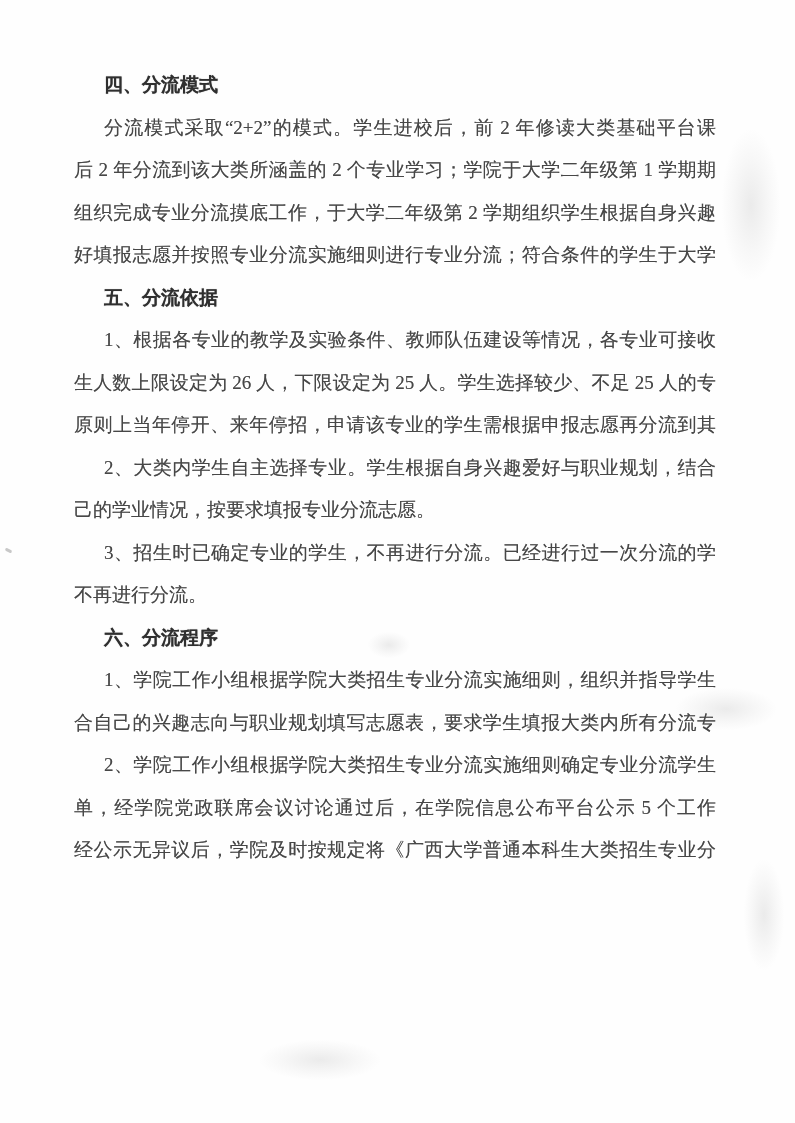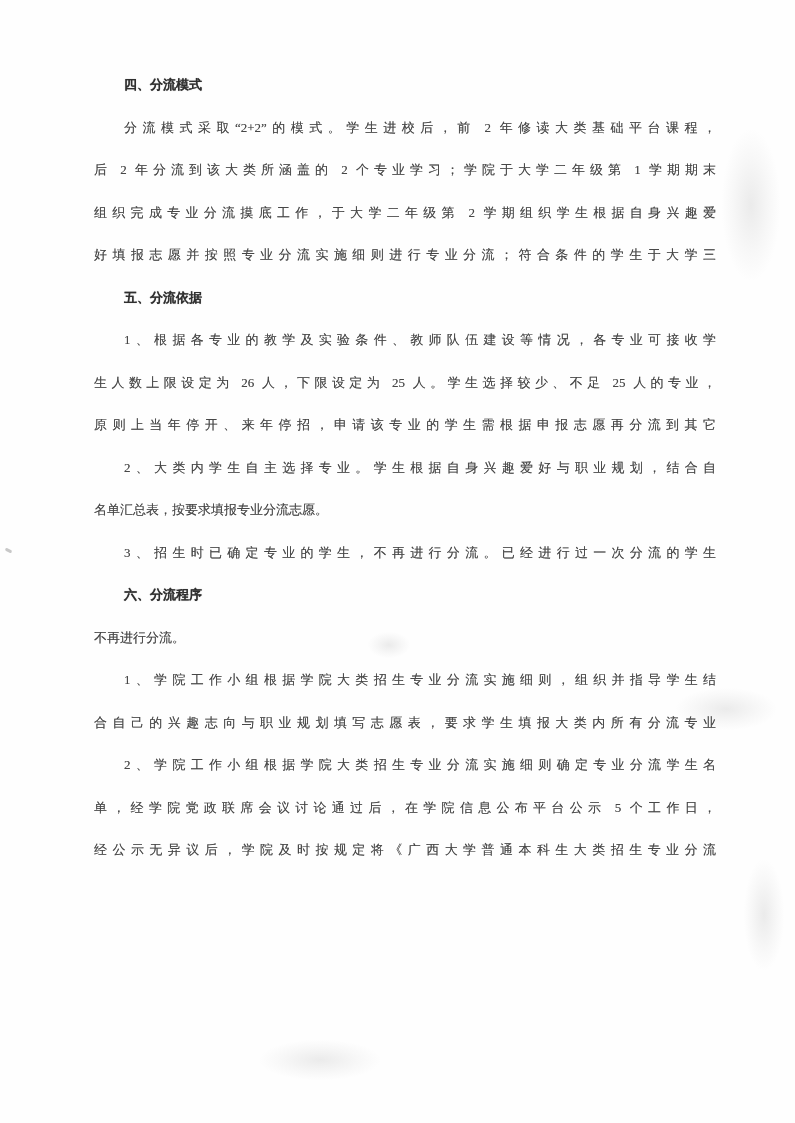--- a/index.html
+++ b/index.html
@@ -17,28 +17,27 @@
   .content {
     position: absolute;
     left: 74px;
     top: 64px;
     width: 642px;
   }
 
   .line {
     height: 42.5px;
     line-height: 42.5px;
-    font-size: 13px;
+    font-size: 19px;
     color: #474747;
     text-align: justify;
     text-align-last: justify;
     text-shadow: 0 0 0.6px rgba(70, 70, 70, 0.55);
     white-space: normal;
     overflow: hidden;
-    margin-left: 20px;
   }
 
   .line.first { text-indent: 30px; }
   .line.last  { text-align-last: left; }
 
   .line.heading {
     font-weight: bold;
     color: #2f2f2f;
     text-align-last: left;
     text-indent: 30px;
@@ -91,26 +90,26 @@
     <div class="line">组织完成专业分流摸底工作，于大学二年级第 2 学期组织学生根据自身兴趣爱</div>
     <div class="line">好填报志愿并按照专业分流实施细则进行专业分流；符合条件的学生于大学三</div>
 
     <div class="line heading">五、分流依据</div>
 
     <div class="line first">1、根据各专业的教学及实验条件、教师队伍建设等情况，各专业可接收学</div>
     <div class="line">生人数上限设定为 26 人，下限设定为 25 人。学生选择较少、不足 25 人的专业，</div>
     <div class="line">原则上当年停开、来年停招，申请该专业的学生需根据申报志愿再分流到其它</div>
 
     <div class="line first">2、大类内学生自主选择专业。学生根据自身兴趣爱好与职业规划，结合自</div>
-    <div class="line last">名单汇总表，按要求填报专业分流志愿。</div>
+    <div class="line last">己的学业情况，按要求填报专业分流志愿。</div>
 
     <div class="line first">3、招生时已确定专业的学生，不再进行分流。已经进行过一次分流的学生</div>
+    <div class="line last">不再进行分流。</div>
+
     <div class="line heading">六、分流程序</div>
-
-    <div class="line last">不再进行分流。</div>
 
     <div class="line first">1、学院工作小组根据学院大类招生专业分流实施细则，组织并指导学生结</div>
     <div class="line">合自己的兴趣志向与职业规划填写志愿表，要求学生填报大类内所有分流专业</div>
 
     <div class="line first">2、学院工作小组根据学院大类招生专业分流实施细则确定专业分流学生名</div>
     <div class="line">单，经学院党政联席会议讨论通过后，在学院信息公布平台公示 5 个工作日，</div>
     <div class="line">经公示无异议后，学院及时按规定将《广西大学普通本科生大类招生专业分流</div>
 
   </div>
 </div>

